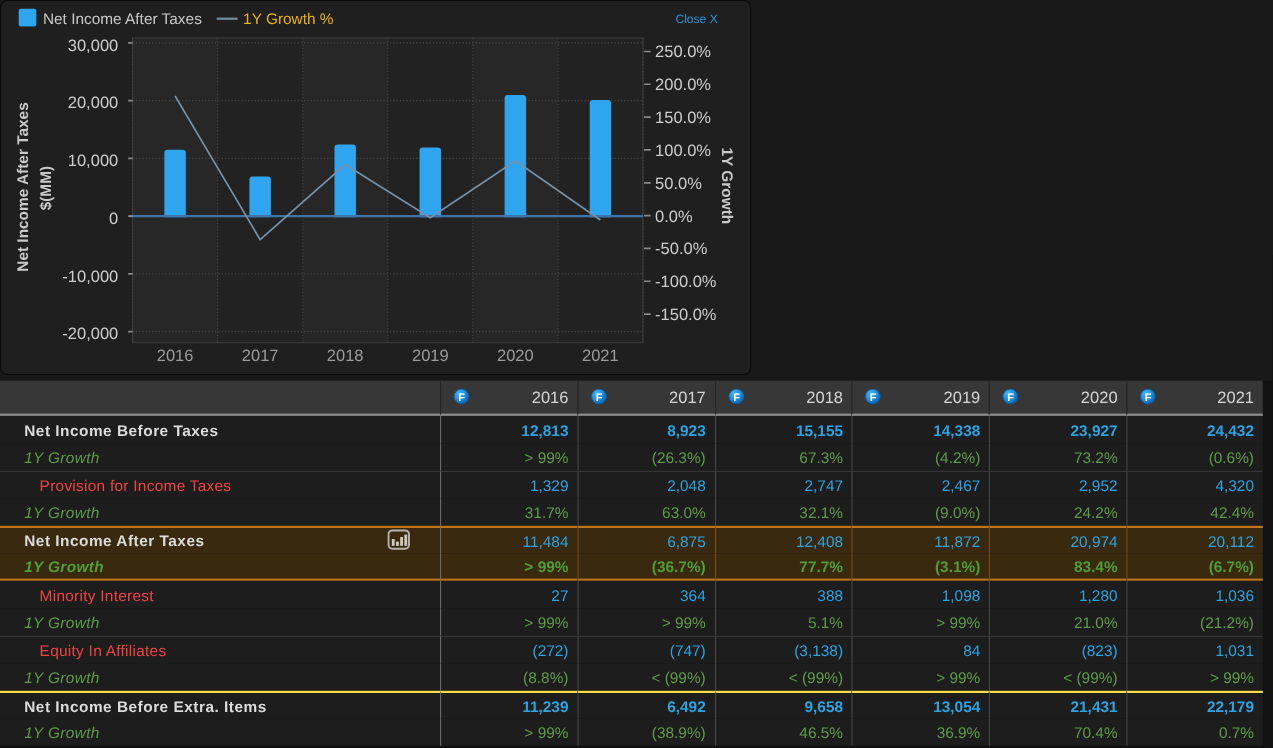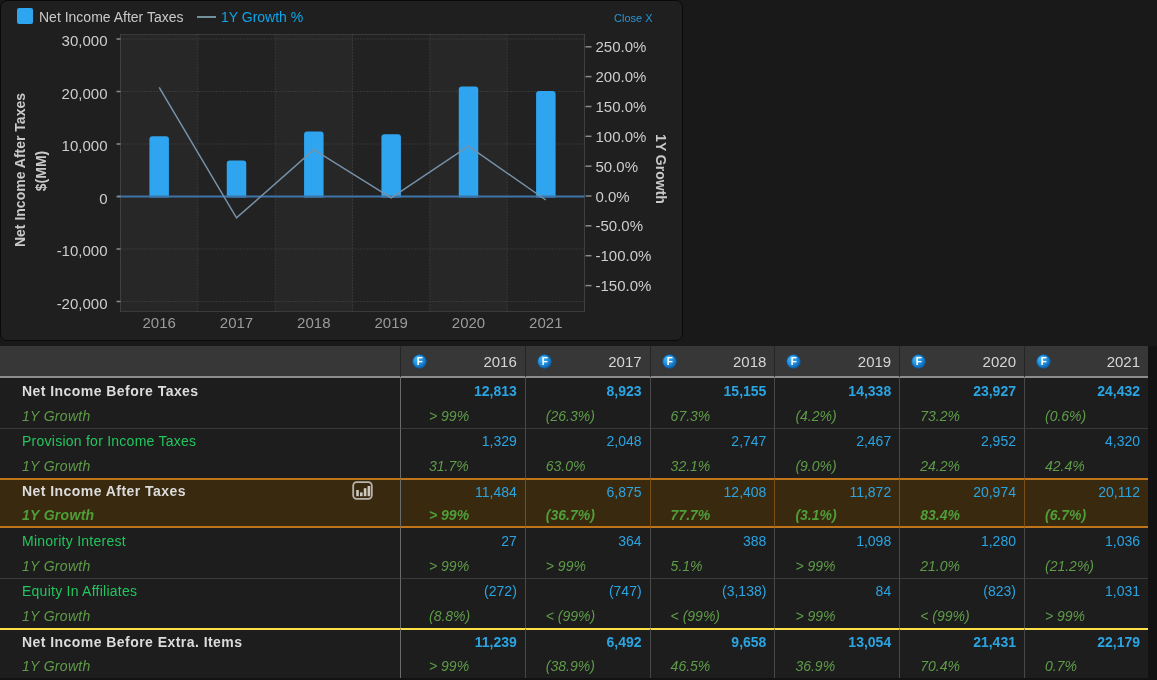--- a/index.html
+++ b/index.html
@@ -3,36 +3,36 @@
 <meta charset="utf-8">
 <style>
 html,body{margin:0;padding:0;background:#121212;}
 body{width:1157px;height:680px;overflow:hidden;font-family:"Liberation Sans",sans-serif;position:relative;}
 #topbg{position:absolute;left:0;top:0;width:1157px;height:346px;background:#191919;}
 #chartpanel{position:absolute;left:0;top:0;width:681px;height:339px;background:#1f1f1f;border:1px solid #0a0a0a;border-radius:7px;}
 #legend{position:absolute;left:16px;top:7px;height:18px;}
 #legend .sw{position:absolute;left:0;top:0;width:16px;height:16px;background:#2ea6ef;border-radius:2px;}
 #legend .t1{position:absolute;left:22px;top:1px;width:300px;color:#c9c9c9;font-size:14px;white-space:nowrap;}
 #legend .dash{position:absolute;left:180px;top:8px;width:19px;height:2px;background:#73909f;}
-#legend .t2{position:absolute;left:204px;top:1px;width:200px;color:#0ea5e9;font-size:14px;white-space:nowrap;}
+#legend .t2{position:absolute;left:204px;top:1px;width:200px;color:#eab308;font-size:14px;white-space:nowrap;}
 #closex{position:absolute;left:613px;top:11px;color:#2696d8;font-size:11px;}
 #ylab1{position:absolute;left:-81px;top:161px;width:200px;text-align:center;color:#c9c9c9;font-size:14px;font-weight:bold;transform:rotate(-90deg);}
 #ylab2{position:absolute;left:-60px;top:162px;width:200px;text-align:center;color:#c9c9c9;font-size:14px;font-weight:bold;transform:rotate(-90deg);}
 #ylab3{position:absolute;left:560px;top:160px;width:200px;text-align:center;color:#c9c9c9;font-size:14px;font-weight:bold;transform:rotate(90deg);}
 table{position:absolute;left:0;top:346px;width:1148px;border-collapse:separate;border-spacing:0;table-layout:fixed;}
 td,th{padding:0 8px 0 0;margin:0;overflow:hidden;white-space:nowrap;box-sizing:border-box;}
 thead th{height:32px;background:#373737;color:#d6d6d6;font-size:15px;font-weight:normal;text-align:right;border-bottom:2px solid #8d8d8d;position:relative;}
 thead th.hl0{border-bottom:2px solid #8d8d8d;}
 tbody td{height:25px;background:#1d1d1d;font-size:14px;}
 tbody tr{height:25px;margin-top:30px;}
-td.lbl{text-align:left;padding-left:22px;color:#22c55e;letter-spacing:0.25px;}
+td.lbl{text-align:left;padding-left:36px;color:#ef4444;letter-spacing:0.25px;}
 td.lblb{text-align:left;padding-left:22px;color:#dcdcdc;font-weight:bold;letter-spacing:0.45px;}
 td.val{text-align:right;color:#2ba4e2;}
 td.valb{text-align:right;color:#2ba4e2;font-weight:bold;}
-td.gro{color:#5f9c49;font-style:italic;}
+td.gro{text-align:right;color:#5f9c49;}
 td.glbl{text-align:left;padding-left:22px;color:#5f9c49;font-style:italic;letter-spacing:0.3px;}
 .neg{color:#ce4343;}
 tbody td.dcol{border-left:1px solid #484848;padding-left:20px;}
 tbody td.dcol1{border-left:1px solid #6a6a6a;padding-left:28px;}
 thead th.dcol{border-left:1px solid #262626;}
 thead th.dcol1{border-left:1px solid #262626;}
 tr.gtop td{border-top:1px solid #3a3a3a;}
 tr.stop td{border-top:2px solid #fde047;}
 tr.hltop td{background:#39290f;border-top:2px solid #c1751a;}
 tr.hlbot td{background:#39290f;border-bottom:2px solid #c1751a;}

